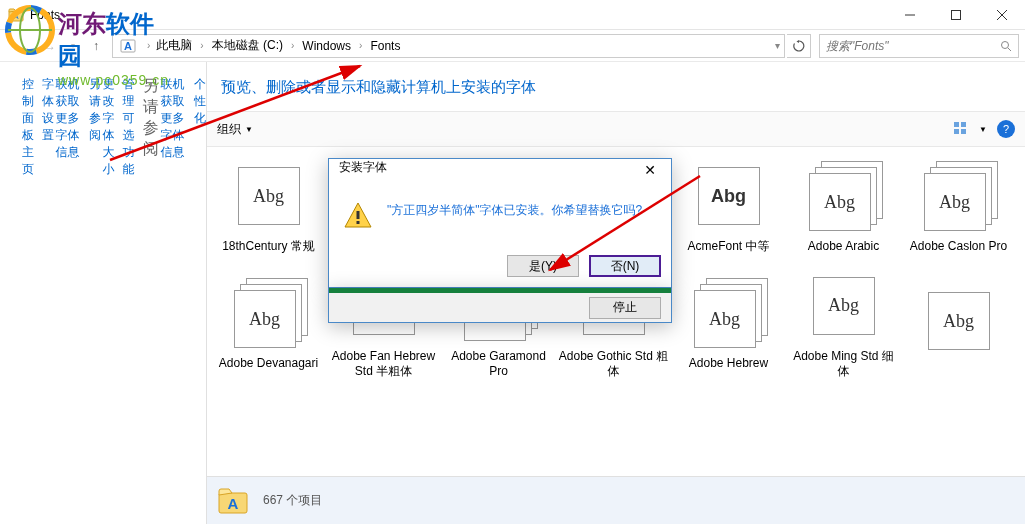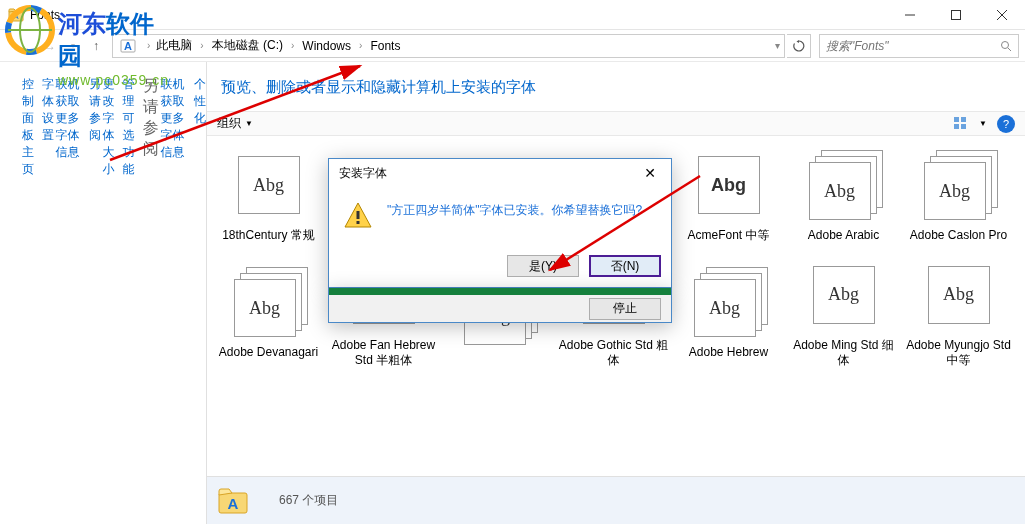--- a/index.html
+++ b/index.html
@@ -26,58 +26,58 @@
 
 .content { display: flex; height: calc(100% - 62px); }
 .sidebar { width: 206px; padding: 14px 0 0 22px; font-size: 12px; display: flex; flex-direction: row; }
 .sidebar a { color: #0066cc; text-decoration: none; display: block; margin-bottom: 14px; }
 .sidebar .spacer { flex: 1; }
 .sidebar .see-also { font-size: 16px; color: #666; margin-bottom: 10px; }
 
 .main { flex: 1; border-left: 1px solid #e0e0e0; display: flex; flex-direction: column; position: relative; }
 .main-header { padding: 16px 0 14px 14px; }
 .main-header .page-title { color: #0066cc; font-size: 15px; }
-.toolbar { display: flex; align-items: center; justify-content: space-between; height: 25px; border-top: 1px solid #e8e8e8; border-bottom: 1px solid #e8e8e8; padding: 0 10px; background: #fafafa; }
+.toolbar { display: flex; align-items: center; justify-content: space-between; height: 36px; border-top: 1px solid #e8e8e8; border-bottom: 1px solid #e8e8e8; padding: 0 10px; background: #fafafa; }
 .toolbar .org-btn { font-size: 12px; display: flex; align-items: center; gap: 4px; }
 .toolbar .help-btn { width: 18px; height: 18px; border-radius: 50%; background: #1b70d8; color: #fff; font-size: 11px; display: flex; align-items: center; justify-content: center; }
 
 .fonts-area { flex: 1; overflow-y: auto; background: #fff; padding: 8px 0 0 4px; display: flex; flex-wrap: wrap; align-content: flex-start; gap: 0; }
 .fonts-area::-webkit-scrollbar { width: 17px; }
 .fonts-area::-webkit-scrollbar-track { background: #f0f0f0; }
 .fonts-area::-webkit-scrollbar-thumb { background: #c0c0c0; }
 .font-tile { width: 115px; display: flex; flex-direction: column; align-items: center; text-align: center; padding: 6px 2px 10px; justify-content: center; }
 .font-thumb { width: 78px; height: 70px; position: relative; margin-bottom: 8px; }
 .font-thumb .sheet { position: absolute; width: 62px; height: 58px; border: 1px solid #999; background: #fff; display: flex; align-items: center; justify-content: center; }
 .font-thumb.stack .sheet.s3 { right: 0; top: 0; }
 .font-thumb.stack .sheet.s2 { right: 6px; top: 6px; }
 .font-thumb.stack .sheet.s1 { right: 12px; top: 12px; }
 .font-thumb.single .sheet.s1 { left: 8px; top: 6px; }
 .font-thumb .sheet .abg { font-size: 18px; color: #333; }
 .font-tile .name { font-size: 12px; line-height: 1.3; word-break: break-word; max-width: 100%; }
 
 .status-bar { height: 48px; border-top: 1px solid #e0e0e0; background: #eef3fa; display: flex; align-items: center; padding: 0 10px; gap: 14px; }
 .status-bar .sb-icon { width: 32px; height: 32px; }
-.status-bar .sb-text { color: #555; font-size: 12px; margin-left: 16px; }
+.status-bar .sb-text { color: #555; font-size: 12px; }
 
 .dialog-backdrop { position: absolute; left: 328px; top: 158px; }
 .dialog { width: 344px; border: 1px solid #4a89c8; background: #fff; box-shadow: 0 4px 20px rgba(0,0,0,0.25); }
-.dlg-title { height: 28px; display: flex; align-items: center; justify-content: space-between; padding: 0 6px 0 10px; font-size: 12px; }
+.dlg-title { height: 28px; display: flex; justify-content: space-between; padding: 0 6px 0 10px; font-size: 12px; }
 .dlg-close { width: 30px; height: 22px; display: flex; align-items: center; justify-content: center; font-size: 14px; }
 .dlg-body { padding: 14px 14px 18px 14px; display: flex; gap: 14px; font-size: 12px; }
 .dlg-body .warn { width: 30px; height: 30px; flex-shrink: 0; }
 .dlg-body .msg { color: #1b70d8; line-height: 1.5; }
 .dlg-btns { display: flex; justify-content: flex-end; gap: 10px; padding: 6px 10px 10px; }
 .dlg-btn { min-width: 72px; height: 22px; border: 1px solid #adadad; background: #e7e7e7; font-size: 12px; display: flex; align-items: center; justify-content: center; }
 .dlg-btn.focus { border: 2px solid #4c1d95; background: #e1ecf7; }
-.dlg-stop-bar { height: 34px; border-top: 7px solid #15803d; background: #f1f1f1; display: flex; justify-content: flex-end; align-items: center; padding: 0 10px; }
+.dlg-stop-bar { height: 34px; border-top: 5px solid #15803d; background: #f1f1f1; display: flex; justify-content: flex-end; align-items: center; padding: 0 10px; }
 .dlg-stop-bar .dlg-btn { background: #e7e7e7; }
 
 .watermark { position: absolute; left: 0; top: 0; z-index: 100; pointer-events: none; }
 .watermark .big { font-family: "SimHei", sans-serif; font-size: 24px; font-weight: bold; }
-.watermark .c1 { color: #1d4ed8; }
+.watermark .c1 { color: #701a75; }
 .watermark .c2 { color: #0066cc; }
 .watermark .url { color: #6fba2c; font-size: 14px; letter-spacing: 1px; }
 .watermark .globe { position: absolute; left: 2px; top: 2px; }
 
 .arrow-svg { position: absolute; pointer-events: none; z-index: 90; }
 </style>
 </head>
 <body>
 
 <div class="watermark">
@@ -264,20 +264,21 @@
           <div class="name">Adobe Fan Hebrew Std 半粗体</div>
         </div>
         <div class="font-tile" style="">
           <div class="font-thumb stack">
             <div class="sheet s3"></div>
             <div class="sheet s2"></div>
             <div class="sheet s1">
               <span class="abg" style="font-family:Georgia,serif;">Abg</span>
             </div>
           </div>
+          <div class="name">Adobe Garamond Pro</div>
         </div>
         <div class="font-tile" style="">
           <div class="font-thumb single">
             <div class="sheet s1">
               <span class="abg" style="font-family:Arial,sans-serif;font-weight:900;">Abg</span>
             </div>
           </div>
           <div class="name">Adobe Gothic Std 粗体</div>
         </div>
         <div class="font-tile" style="">
@@ -297,21 +298,20 @@
             </div>
           </div>
           <div class="name">Adobe Ming Std 细体</div>
         </div>
         <div class="font-tile" style="">
           <div class="font-thumb single">
             <div class="sheet s1">
               <span class="abg" style="font-family:Georgia,serif;">Abg</span>
             </div>
           </div>
-          <div class="name">Adobe Myungjo Std 中等</div>
         </div>
       </div>
 
     <div class="status-bar">
       <svg class="sb-icon" viewBox="0 0 32 32">
           <rect x="2" y="8" width="28" height="20" rx="2" fill="#f8d775" stroke="#d9a427"></rect>
           <path d="M2 10 L2 6 Q2 4 4 4 L12 4 L15 8 Z" fill="#fde69a" stroke="#d9a427"></path>
           <text x="16" y="24" font-size="15" text-anchor="middle" fill="#1b70d8" font-weight="bold">A</text>
         </svg>
       <div class="sb-text">667 个项目</div>

